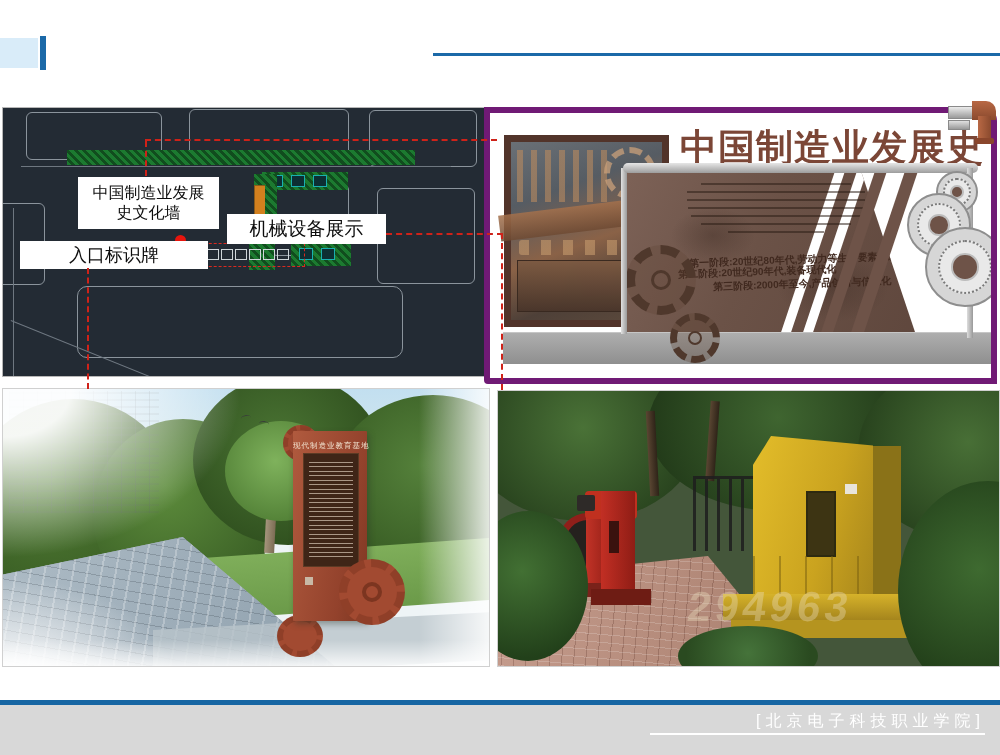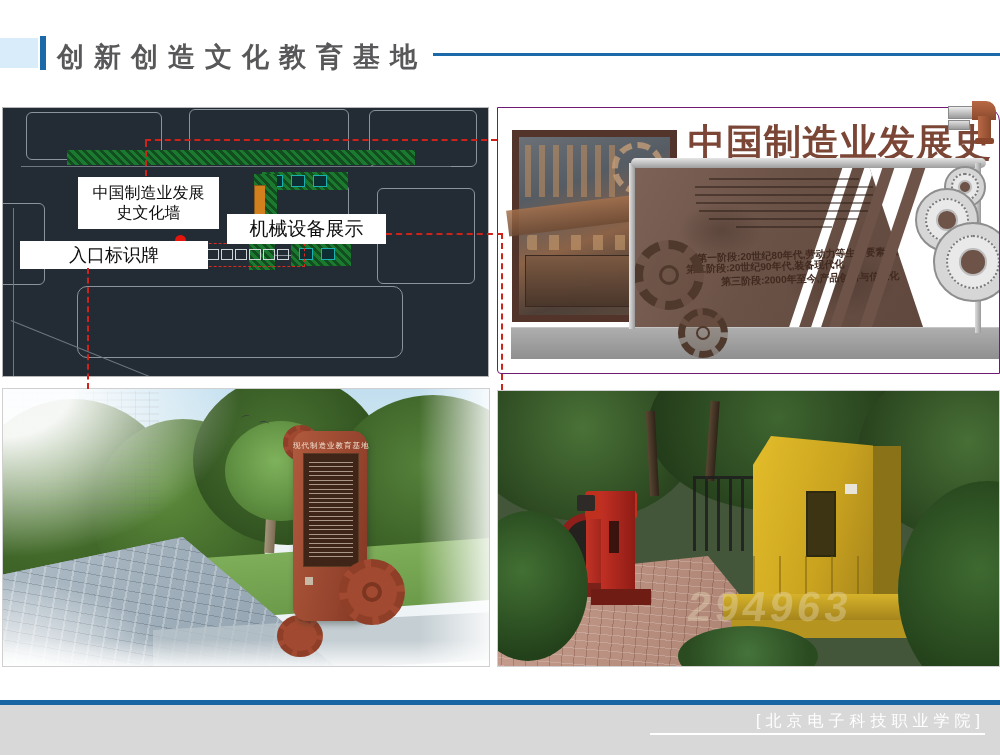--- a/index.html
+++ b/index.html
@@ -34,21 +34,21 @@
   .conn{position:absolute;z-index:30;}
   .cv{border-left:2px dashed #cf2219;width:0;}
   .ch{border-top:2px dashed #cf2219;height:0;}
   .c1v{left:145px;top:141px;height:35px;}
   .c1h{left:145px;top:139px;width:352px;}
   .c2h{left:386px;top:233px;width:117px;}
   .c2v{left:501px;top:233px;height:157px;}
   .c3v{left:87px;top:268px;height:121px;}
 
   
-  #wallpic{left:497px;top:107px;width:501px;height:265px;background:#fff;border:1px solid #701a75;
+  #wallpic{left:484px;top:107px;width:501px;height:265px;background:#fff;border:6px solid #701a75;
            border-radius:0 14px 0 4px;overflow:hidden;}
   .relief{left:14px;top:22px;width:165px;height:192px;box-sizing:border-box;border:7px solid #52342a;
           background:linear-gradient(160deg,#6a7076 0%,#565c63 28%,#8a6247 55%,#4e4038 78%,#5d4a3c 100%);}
   .relief-tools{position:absolute;left:6px;top:8px;width:95px;height:52px;
           background:repeating-linear-gradient(90deg,#b98a5f 0 6px,transparent 6px 14px);opacity:.6;}
   .relief-gear{position:absolute;right:6px;top:5px;width:40px;height:40px;border:6px dashed #caa07a;border-radius:50%;opacity:.75;}
   .relief-band{position:absolute;left:-12px;top:62px;width:190px;height:26px;background:linear-gradient(#a5714c,#6e4a33);
           transform:rotate(-7deg);opacity:.85;}
   .relief-bolts{position:absolute;left:8px;top:98px;width:140px;height:15px;border-radius:3px;
           background:repeating-linear-gradient(90deg,#c59a6d 0 10px,transparent 10px 22px);opacity:.6;}
@@ -106,21 +106,21 @@
   .callig{left:6px;top:2px;width:150px;height:122px;opacity:.8;
          background:repeating-linear-gradient(90deg,rgba(90,95,100,.26) 0 1.5px,transparent 1.5px 14px),
                     repeating-linear-gradient(0deg,rgba(90,95,100,.16) 0 2px,transparent 2px 7px);}
   .fade{position:absolute;pointer-events:none;}
   .fadeTL{left:0;top:0;width:240px;height:170px;background:radial-gradient(ellipse at 0% 0%,rgba(255,255,255,.95) 20%,rgba(255,255,255,0) 70%);}
   .fadeBL{left:-40px;bottom:-30px;width:220px;height:120px;background:radial-gradient(ellipse at 20% 100%,rgba(255,255,255,.9) 20%,rgba(255,255,255,0) 70%);}
   .fadeR{right:0;top:0;width:70px;height:277px;background:linear-gradient(270deg,rgba(255,255,255,.85),rgba(255,255,255,0));}
   .fadeB{left:0;bottom:0;width:486px;height:26px;background:linear-gradient(0deg,rgba(255,255,255,.85),rgba(255,255,255,0));}
   .bird{position:absolute;width:10px;height:5px;border-top:1.5px solid #3a3f3a;border-radius:50%;}
   .totem{left:280px;top:30px;width:100px;height:230px;}
-  .totem-body{position:absolute;left:10px;top:12px;width:74px;height:190px;border-radius:14px;z-index:2;
+  .totem-body{position:absolute;left:10px;top:12px;width:74px;height:190px;border-radius:1px;z-index:2;
          background:linear-gradient(100deg,#b05a3e,#93422c 70%,#7c3722);box-shadow:2px 3px 6px rgba(40,50,40,.4);}
   .totem-title{position:absolute;left:0;top:10px;width:74px;text-align:center;font-size:7.5px;color:#f2e4d2;letter-spacing:1px;white-space:nowrap;}
   .totem-panel{position:absolute;left:10px;top:22px;width:54px;height:112px;background:#3f2517;border:1px solid #5c3a24;}
   .totem-lines{position:absolute;left:5px;top:8px;right:5px;height:96px;opacity:.75;
          background:repeating-linear-gradient(180deg,rgba(230,214,196,.85) 0 1px,transparent 1px 4.5px);}
   .totem-plate{position:absolute;left:12px;top:146px;width:8px;height:8px;background:#c8b9a6;}
   .tgearA{left:56px;top:140px;width:50px;height:50px;border:8px dashed #8f3f28;background:#a24a31;z-index:3;}
   .tgearA .hub{border:4px solid #7c3520;}
   .tgearB{left:0px;top:6px;width:26px;height:26px;border:5px dashed #8f3f28;background:#a24a31;z-index:1;}
   .tgearC{left:-6px;top:196px;width:34px;height:30px;border:6px dashed #8f3f28;background:#a24a31;z-index:1;}
@@ -167,21 +167,20 @@
   .foot-rule{left:650px;top:733px;width:335px;height:2px;background:#fff;z-index:3;}
   .foot-sub{right:15px;top:737px;font-size:10px;color:rgba(255,255,255,.92);letter-spacing:13px;white-space:nowrap;z-index:3;}
 </style>
 </head>
 <body>
 
 <div id="slide">
 
   <div class="abs hdr-sq"></div>
   <div class="abs hdr-bar"></div>
-  <div class="abs hdr-title">创新创造文化教育基地</div>
   <div class="abs hdr-rule"></div>
 
   <div class="abs" id="plan">
     <div class="ol" style="left:23px;top:4px;width:134px;height:46px;"></div>
     <div class="ol" style="left:186px;top:1px;width:158px;height:50px;"></div>
     <div class="ol" style="left:366px;top:2px;width:106px;height:55px;"></div>
     <div class="ol" style="left:374px;top:80px;width:96px;height:94px;"></div>
     <div class="ol" style="left:74px;top:178px;width:324px;height:70px;border-radius:10px;"></div>
     <div class="ol" style="left:268px;top:76px;width:76px;height:70px;"></div>
     <div class="ol" style="left:-20px;top:95px;width:60px;height:80px;"></div>

